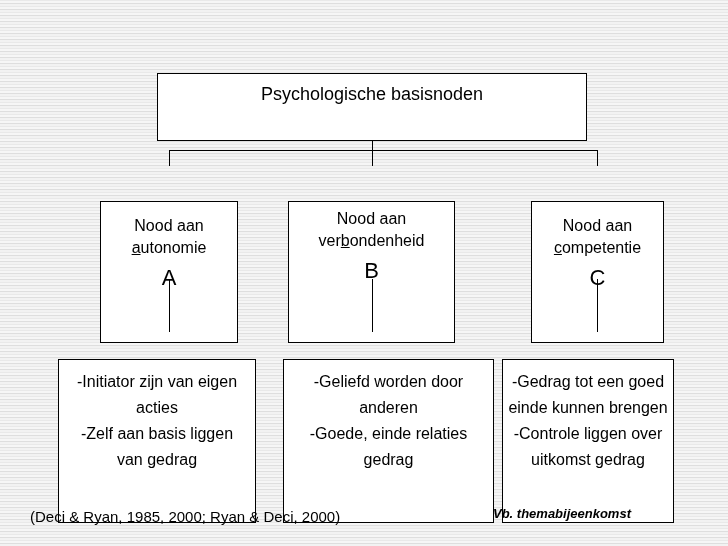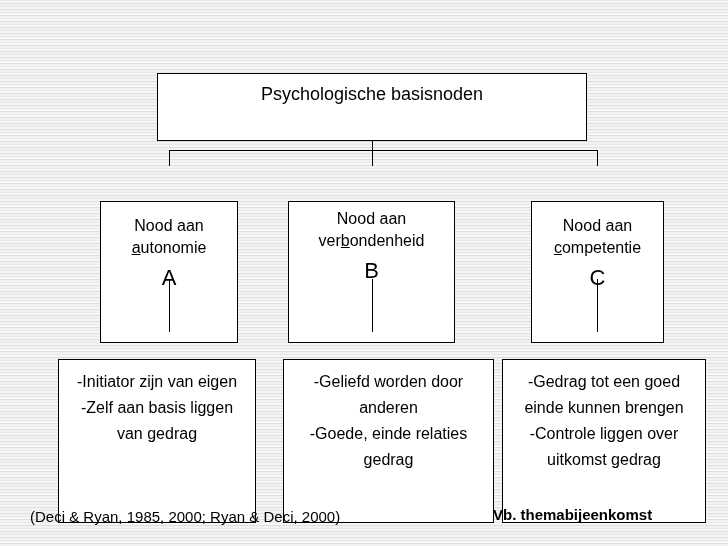--- a/index.html
+++ b/index.html
@@ -75,21 +75,21 @@
 
   
   .bot-box {
     top: 331px;
     height: 164px;
     font-size: 16px;
     margin-top: 28px;
   }
   #bot-a { left: 58px; width: 198px; }
   #bot-b { left: 283px; width: 211px; }
-  #bot-c { left: 502px; width: 204px; }
+  #bot-c { left: 502px; width: 172px; }
   .bot-box .pad {
     padding-top: 9px;
   }
   .bot-line {
     line-height: 26px;
   }
 
   
   .conn {
     position: absolute;
@@ -103,22 +103,23 @@
     position: absolute;
     left: 30px;
     top: 508px;
     font-size: 15px;
     color: #000000;
   }
   #footer-right {
     position: absolute;
     left: 493px;
     top: 506px;
-    font-size: 15px;
+    font-size: 13px;
     font-weight: bold;
+    font-style: italic;
     color: #000000;
   }
   .u { text-decoration: underline; }
 </style>
 </head>
 <body>
 
 <div id="slide">
 
   <div class="box" id="top-box">
@@ -155,20 +156,21 @@
     </div>
   </div>
 
   <div class="conn v" style="left:169px; top:279px; height:53px;"></div>
   <div class="conn v" style="left:372px; top:279px; height:53px;"></div>
   <div class="conn v" style="left:597px; top:279px; height:53px;"></div>
 
   <div class="box bot-box" id="bot-a">
     <div class="pad">
       <div class="bot-line">-Initiator zijn van eigen</div>
+      <div class="bot-line">acties</div>
       <div class="bot-line">-Zelf aan basis liggen</div>
       <div class="bot-line">van gedrag</div>
     </div>
   </div>
 
   <div class="box bot-box" id="bot-b">
     <div class="pad">
       <div class="bot-line">-Geliefd worden door</div>
       <div class="bot-line">anderen</div>
       <div class="bot-line">-Goede, einde relaties</div>

